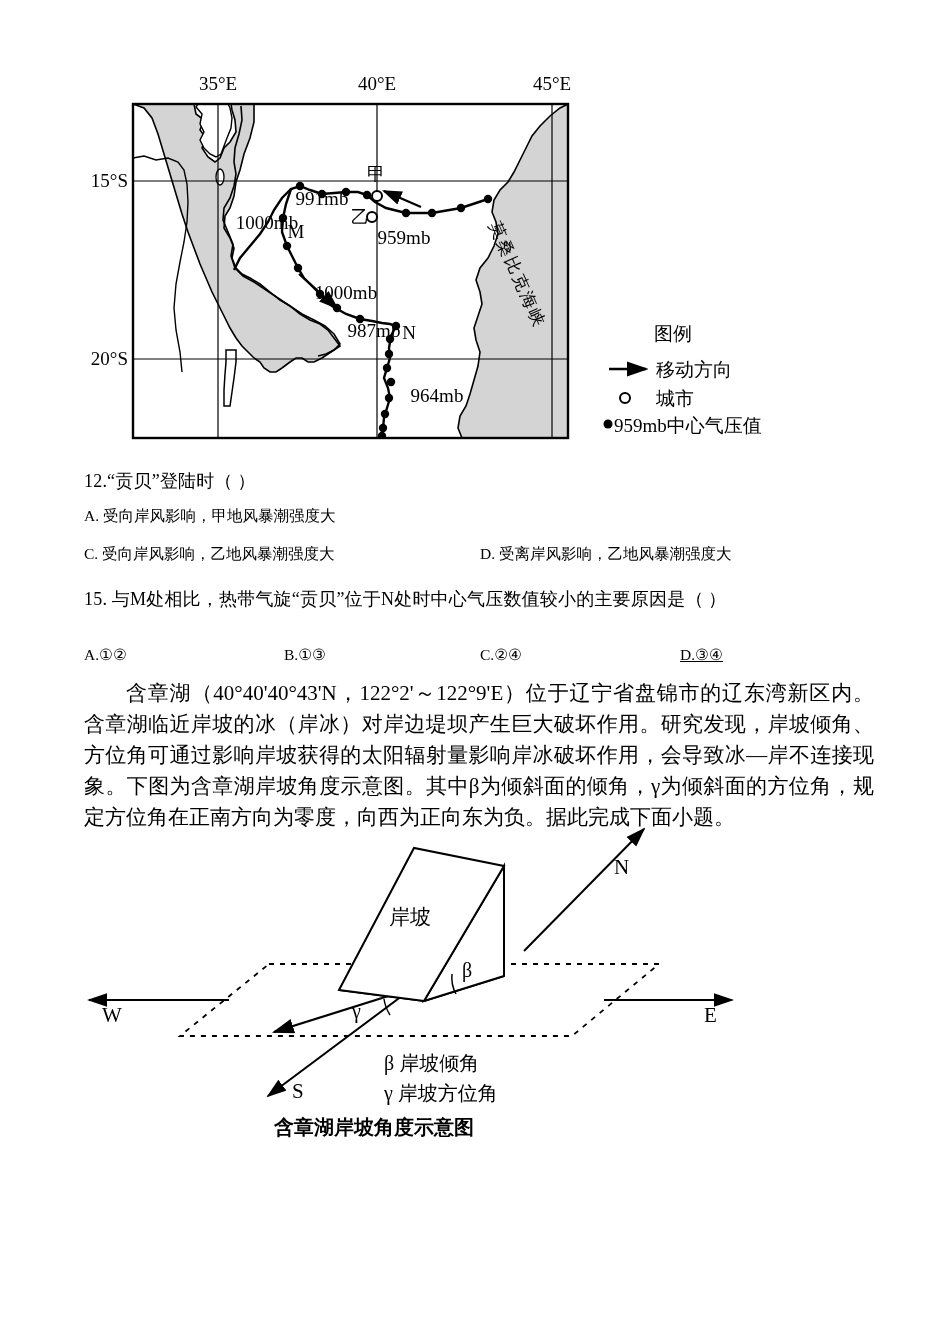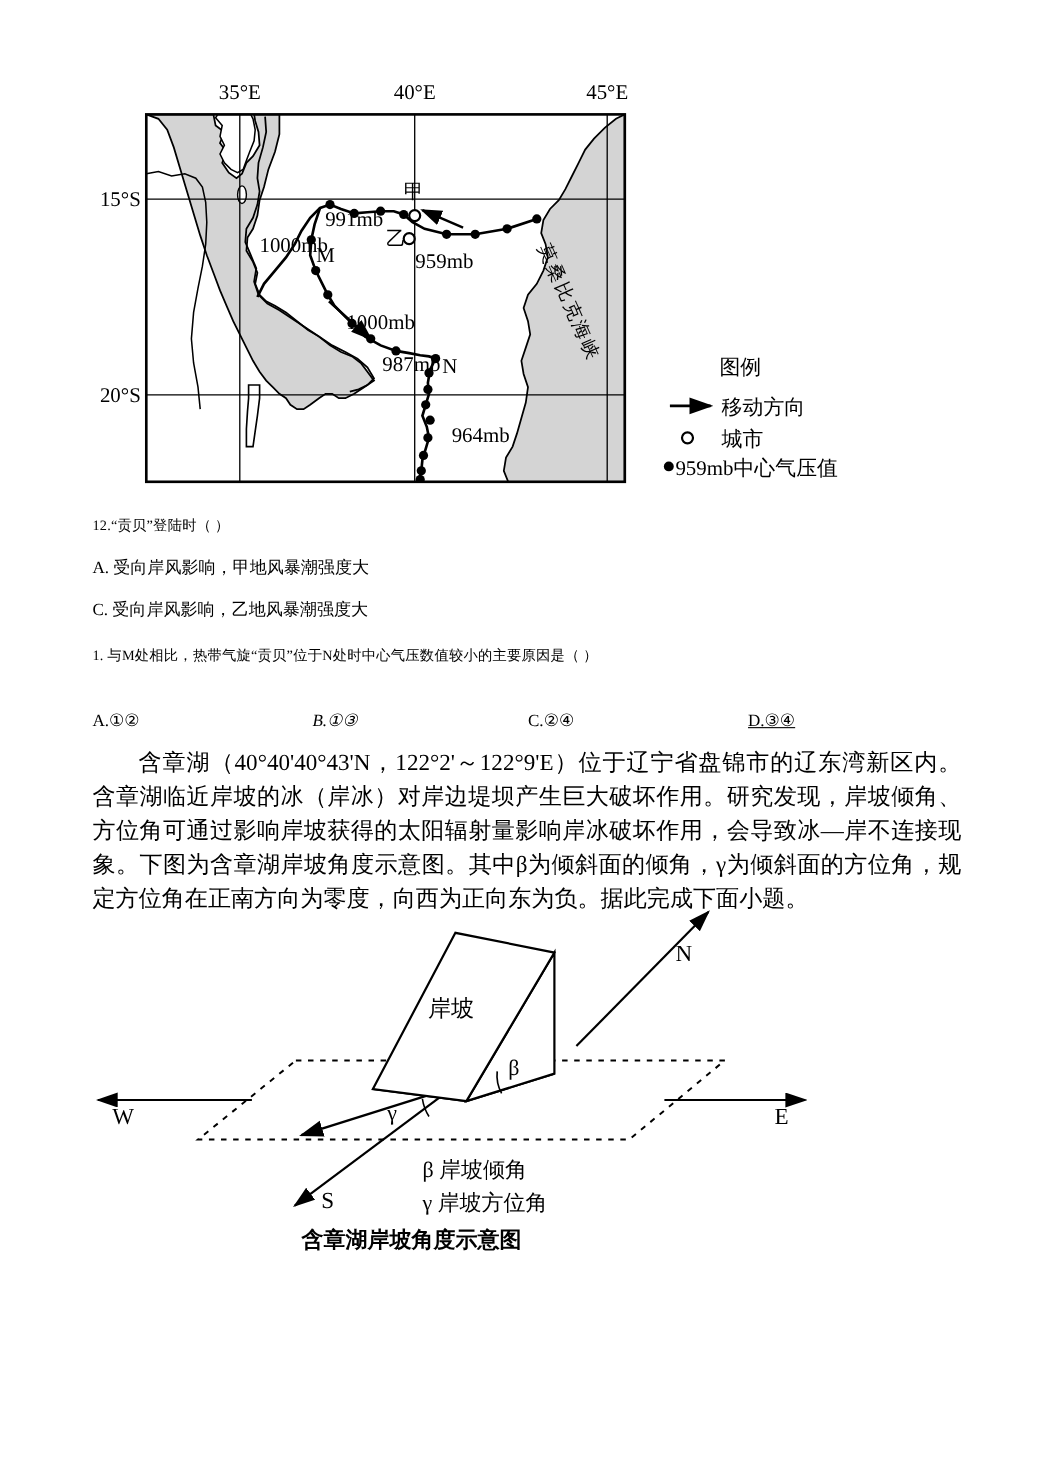--- a/index.html
+++ b/index.html
@@ -27,21 +27,21 @@
     left: 84px;
     top: 46px;
     width: 790px;
     height: 390px;
   }
   .map-svg { display: block; }
 
   
   .qline {
     position: absolute;
-    font-size: 13px;
+    font-size: 18px;
     line-height: 1.5;
     white-space: nowrap;
     letter-spacing: 0.2px;
   }
 
   .opt {
     position: absolute;
     font-size: 15.5px;
     white-space: nowrap;
   }
@@ -214,24 +214,25 @@
 
         <circle cx="524" cy="362" r="4.5" fill="#000"></circle>
         <text x="530" y="370" font-size="19">959mb中心气压值</text>
       </g>
     </svg>
   </div>
 
   <div class="qline" style="left:84px; top:452px;">12.“贡贝”登陆时（    ）</div>
   <div class="opt" style="left:84px; top:490px;">A. 受向岸风影响，甲地风暴潮强度大</div>
   <div class="opt" style="left:84px; top:528px;text-align:center;">C. 受向岸风影响，乙地风暴潮强度大</div>
-
-  <div class="qline" style="left:84px; top:570px;">1. 与M处相比，热带气旋“贡贝”位于N处时中心气压数值较小的主要原因是（    ）</div>
+  <div class="opt" style="left:480px; top:528px;">D. 受离岸风影响，乙地风暴潮强度大</div>
+
+  <div class="qline" style="left:84px; top:570px;">15. 与M处相比，热带气旋“贡贝”位于N处时中心气压数值较小的主要原因是（    ）</div>
   <div class="opt" style="left:84px; top:630px;">A.①②</div>
-  <div class="opt" style="left:284px; top:630px;font-style:italic;">B.①③</div>
+  <div class="opt" style="left:284px; top:630px;">B.①③</div>
   <div class="opt" style="left:480px; top:630px;">C.②④</div>
   <div class="opt" style="left:680px; top:630px;text-decoration:underline;">D.③④</div>
 
   <div class="para">含章湖（40°40'40°43'N，122°2'～122°9'E）位于辽宁省盘锦市的辽东湾新区内。含章湖临近岸坡的冰（岸冰）对岸边堤坝产生巨大破坏作用。研究发现，岸坡倾角、方位角可通过影响岸坡获得的太阳辐射量影响岸冰破坏作用，会导致冰—岸不连接现象。下图为含章湖岸坡角度示意图。其中β为倾斜面的倾角，γ为倾斜面的方位角，规定方位角在正南方向为零度，向西为正向东为负。据此完成下面小题。</div>
 
   <div class="slope-fig">
     <svg width="700" height="345" viewBox="0 0 700 345">
       <defs>
         <marker id="arrowD" markerWidth="10" markerHeight="10" refX="9" refY="3.4" orient="auto" markerUnits="strokeWidth">
           <path d="M0,0 L10,3.4 L0,6.8 z" fill="#000"></path>

